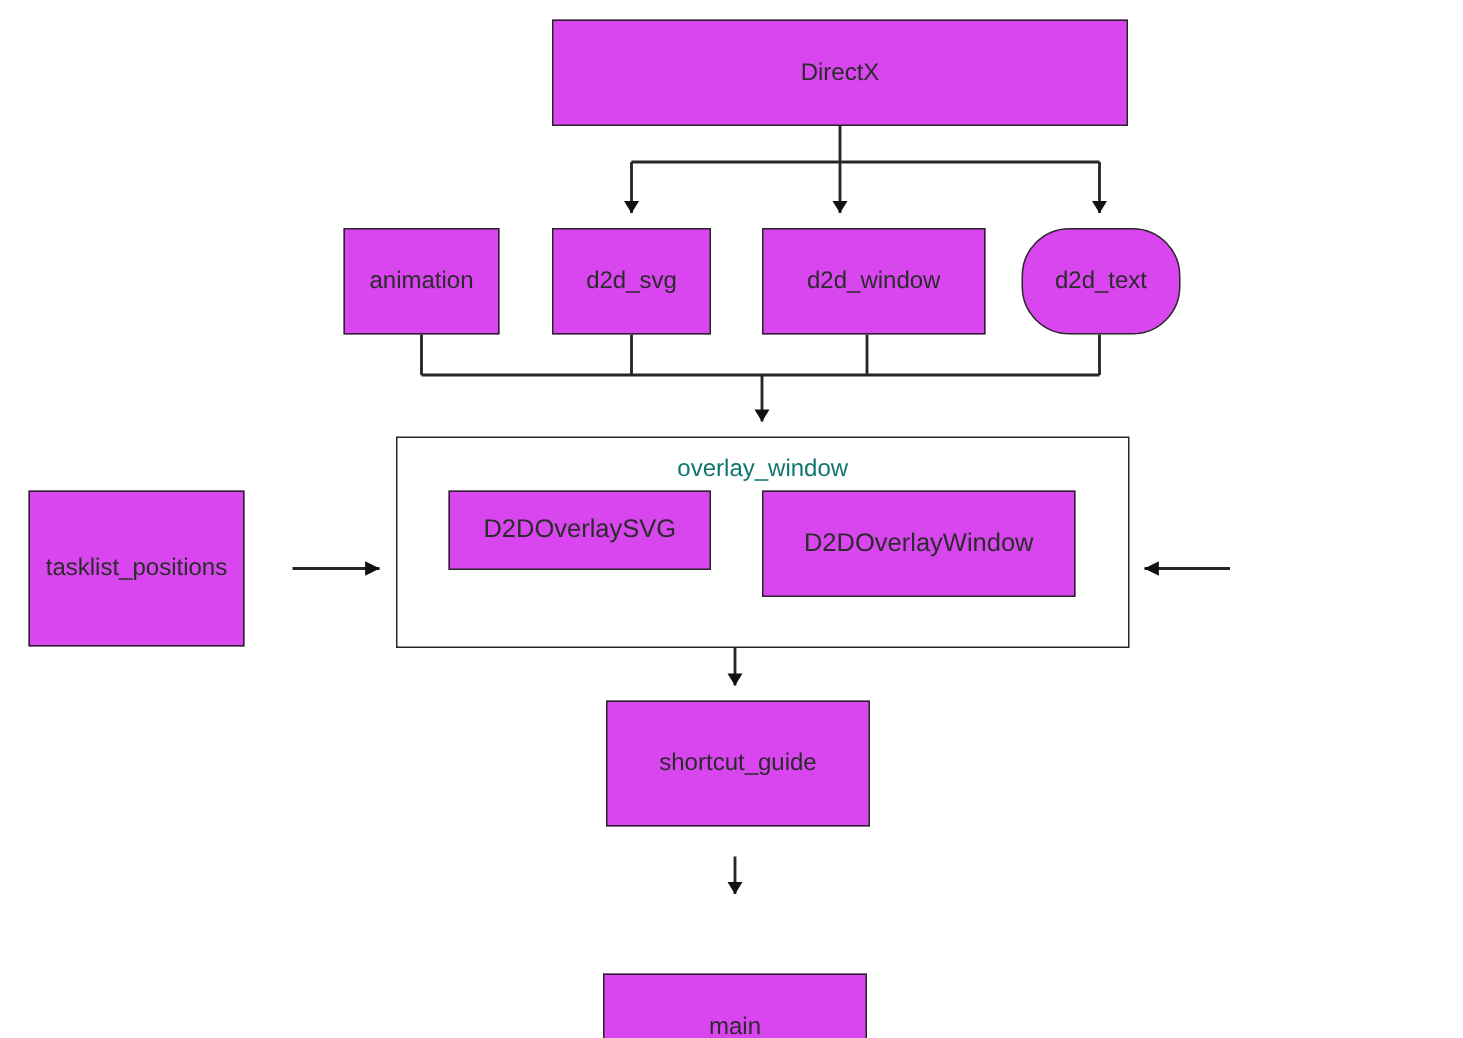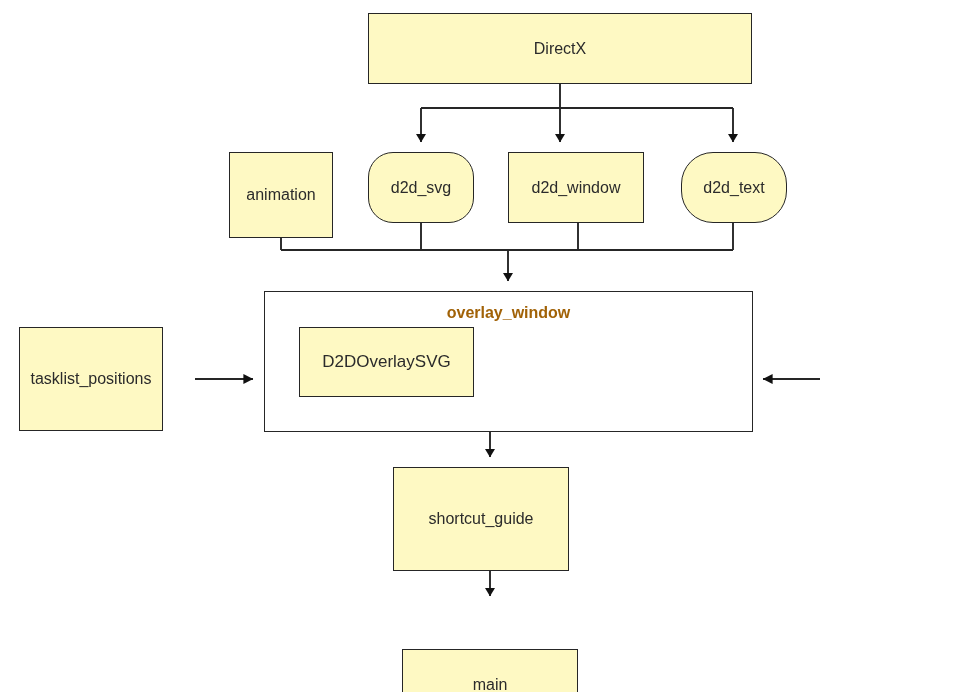--- a/index.html
+++ b/index.html
@@ -22,57 +22,56 @@
     left: 0;
     top: 0;
     width: 975px;
     height: 692px;
     pointer-events: none;
   }
   .node {
     position: absolute;
     box-sizing: border-box;
     border: 1.6px solid #262626;
-    background: #fef9c3;
+    background: #d946ef;
     display: flex;
     align-items: center;
     justify-content: center;
     color: #2b2b2b;
     font-size: 16px;
     line-height: 1.2;
     white-space: nowrap;
   }
   .node.group {
     display: block;
     background: transparent;
   }
   .group > .group-title {
     position: absolute;
     left: 0;
     right: 0;
     top: 11px;
     text-align: center;
     font-size: 16px;
-    color: #a16207;
-    font-weight: bold;
+    color: #0f766e;
   }
   .node.inner {
     font-size: 17px;
   }
   #n-directx   { left: 368px; top: 13px;  width: 384px; height: 71px; }
-  #n-animation { left: 229px; top: 152px; width: 104px; height: 86px; }
-  #n-d2dsvg    { left: 368px; top: 152px; width: 106px; height: 71px; border-radius: 25px; }
-  #n-d2dwindow { left: 508px; top: 152px; width: 136px; height: 71px; }
+  #n-animation { left: 229px; top: 152px; width: 104px; height: 71px; }
+  #n-d2dsvg    { left: 368px; top: 152px; width: 106px; height: 71px; }
+  #n-d2dwindow { left: 508px; top: 152px; width: 149px; height: 71px; }
   #n-d2dtext   { left: 681px; top: 152px; width: 106px; height: 71px; border-radius: 32px; }
   #n-overlay   { left: 264px; top: 291px; width: 489px; height: 141px; }
-  #n-ovsvg     { left: 299px; top: 327px; width: 175px; height: 70px; }
+  #n-ovsvg     { left: 299px; top: 327px; width: 175px; height: 53px; }
   #n-ovwindow  { left: 508px; top: 327px; width: 209px; height: 71px; }
   #n-tasklist  { left: 19px;  top: 327px; width: 144px; height: 104px; }
   #n-target    { left: 820px; top: 327px; width: 140px; height: 104px; }
-  #n-shortcut  { left: 393px; top: 467px; width: 176px; height: 104px; }
+  #n-shortcut  { left: 404px; top: 467px; width: 176px; height: 84px; }
   #n-main      { left: 402px; top: 606px; width: 176px; height: 71px; margin-top: 43px; }
 </style>
 </head>
 <body>
 
 <div id="canvas">
 
   <svg id="edges" viewBox="0 0 975 692" width="975" height="692">
     <defs>
       <marker id="arrow-down" markerWidth="11" markerHeight="9" refX="5.5" refY="8.4" orient="0" markerUnits="userSpaceOnUse">
@@ -130,20 +129,23 @@
   </div>
 
   <div class="node group" id="n-overlay">
     <div class="group-title">overlay_window</div>
   </div>
 
   <div class="node inner" id="n-ovsvg">
     <span>D2DOverlaySVG</span>
   </div>
 
+  <div class="node inner" id="n-ovwindow">
+    <span>D2DOverlayWindow</span>
+  </div>
 
   <div class="node" id="n-tasklist">
     <span>tasklist_positions</span>
   </div>
 
 
   <div class="node" id="n-shortcut">
     <span>shortcut_guide</span>
   </div>
 

